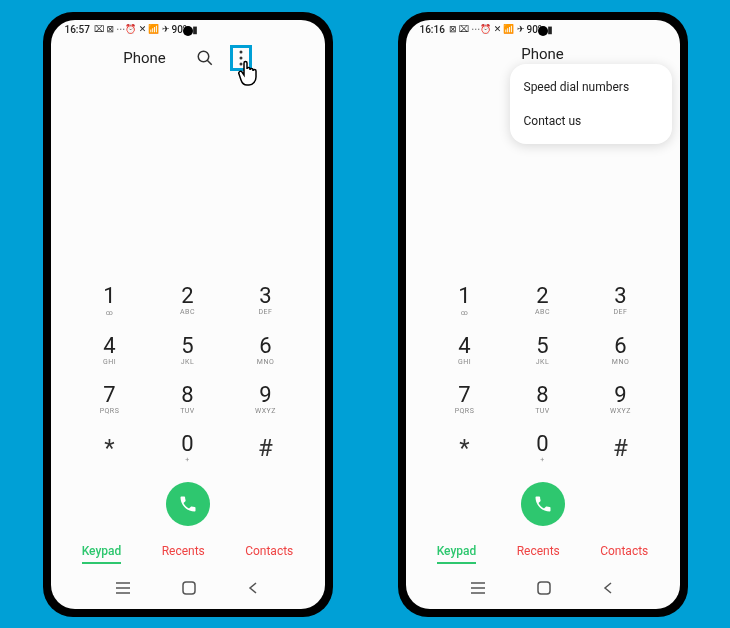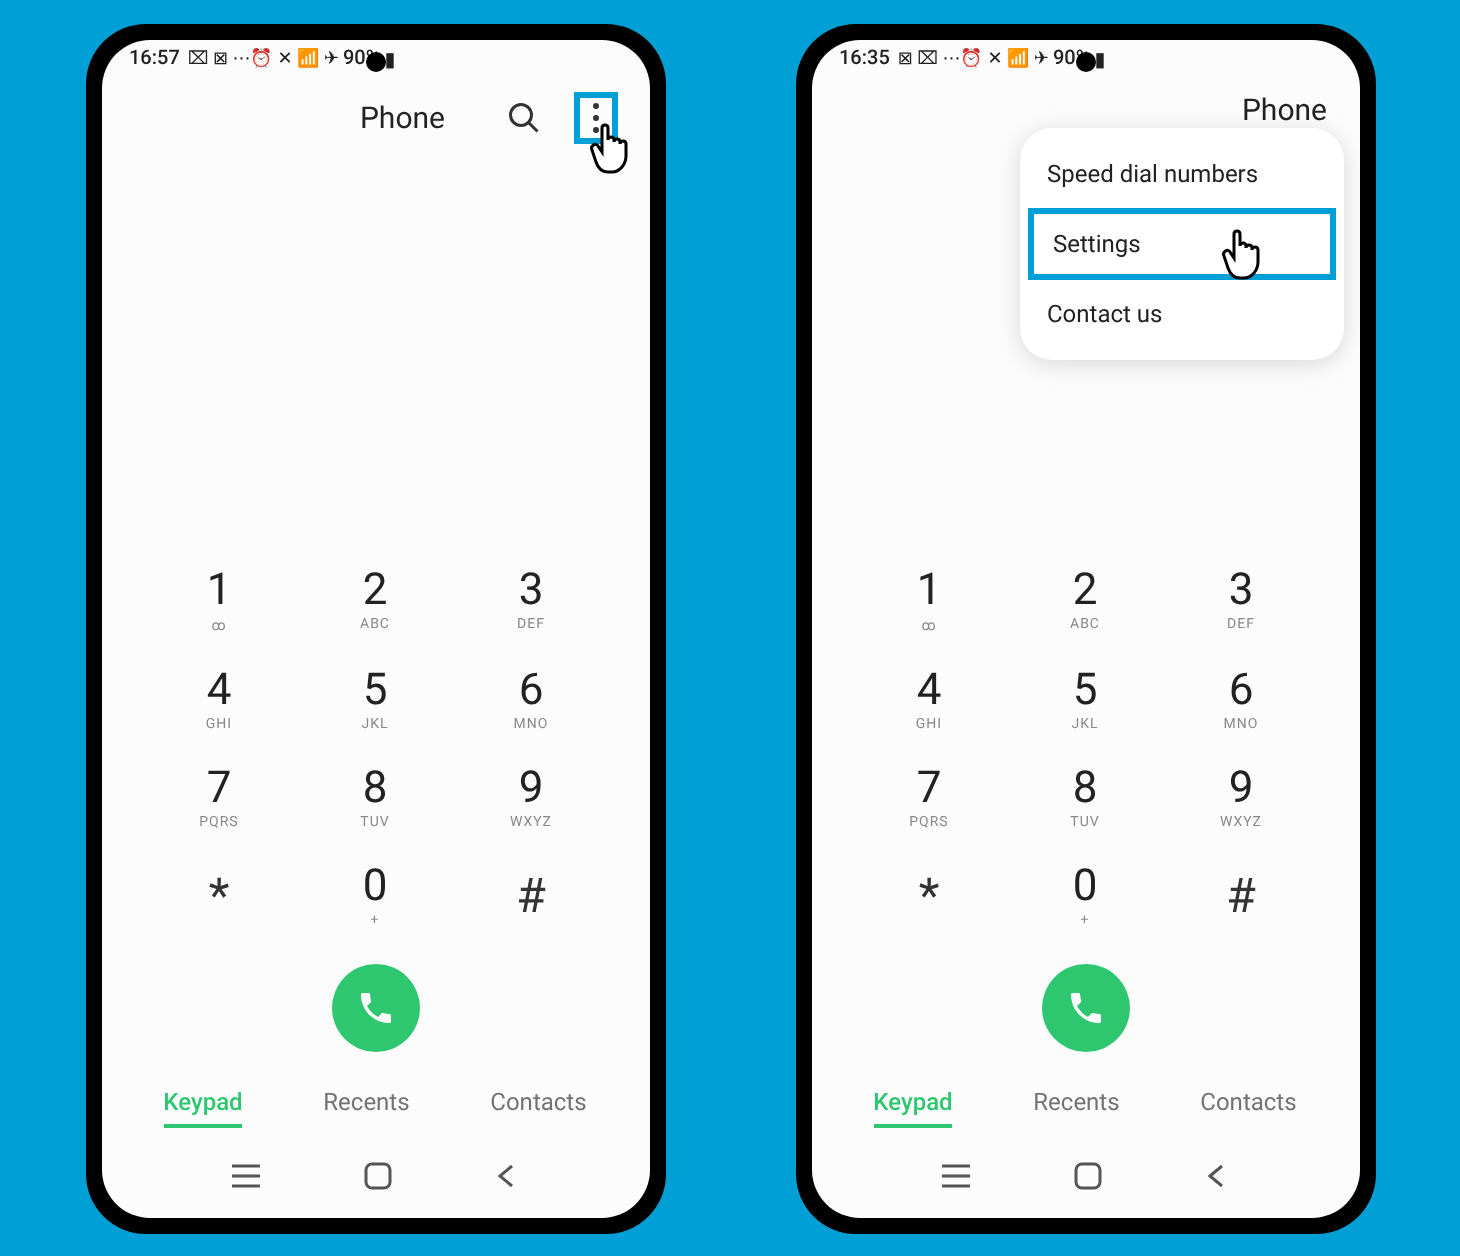--- a/index.html
+++ b/index.html
@@ -3,36 +3,36 @@
   <meta charset="utf-8">
   <style>
     * { margin: 0; padding: 0; box-sizing: border-box; font-family: -apple-system, BlinkMacSystemFont, 'Segoe UI', Roboto, sans-serif; }
     body { background: #00a0d6; width: 730px; height: 628px; display: flex; justify-content: space-around; align-items: center; padding: 10px; }
     .phone { width: 290px; height: 605px; background: #000; border-radius: 30px; padding: 8px; position: relative; }
     .screen { width: 100%; height: 100%; background: #fcfcfc; border-radius: 24px; overflow: hidden; position: relative; display: flex; flex-direction: column; }
     .camera { position: absolute; top: 14px; left: 50%; transform: translateX(-50%); width: 10px; height: 10px; background: #000; border-radius: 50%; z-index: 10; }
     .status-bar { display: flex; align-items: center; padding: 4px 14px 0; font-size: 10px; font-weight: 500; color: #222; }
     .status-left { display: flex; gap: 4px; align-items: center; }
     .status-right { display: flex; gap: 2px; align-items: center; font-size: 10px; }
-    .header { display: flex; justify-content: flex-end; align-items: center; padding: 10px 16px; gap: 30px; }
+    .header { display: flex; justify-content: center; align-items: center; padding: 10px 16px; gap: 30px; }
     .app-title { font-size: 15px; color: #222; }
     .header-icons { display: flex; gap: 16px; align-items: center; position: relative; }
     .icon-btn { display: flex; align-items: center; justify-content: center; }
     .highlight { border: 3px solid #00a0d6; padding: 2px 6px; }
     .hand-cursor { position: absolute; width: 32px; height: 32px; z-index: 20; }
     .spacer { flex: 1; }
     .keypad { display: grid; grid-template-columns: repeat(3, 1fr); padding: 0 30px; row-gap: 18px; column-gap: 20px; }
     .key { display: flex; flex-direction: column; align-items: center; justify-content: center; }
     .key-num { font-size: 22px; font-weight: 400; color: #222; line-height: 1; }
     .key-sub { font-size: 7px; color: #888; margin-top: 1px; letter-spacing: 0.5px; }
     .key-symbol { font-size: 24px; color: #333; }
     .call-btn-row { display: flex; justify-content: center; padding: 18px 0 14px; }
     .call-btn { width: 44px; height: 44px; background: #2ec76f; border-radius: 50%; display: flex; align-items: center; justify-content: center; }
     .tabs { display: flex; justify-content: space-around; padding: 0 16px 8px; gap: 10px; }
-    .tab { font-size: 12px; color: #737373; padding: 4px 0; }
+    .tab { font-size: 12px; color: #ef4444; padding: 4px 0; }
     .tab.active { color: #2ec76f; font-weight: 500; border-bottom: 2px solid #2ec76f; }
     .nav-bar { display: flex; justify-content: space-around; align-items: center; padding: 8px 40px 10px; }
     .menu { position: absolute; top: 44px; right: 8px; background: #fff; border-radius: 16px; box-shadow: 0 2px 12px rgba(0,0,0,0.15); width: 162px; padding: 6px 0; z-index: 15; }
     .menu-item { padding: 10px 14px; font-size: 12px; color: #222; position: relative; }
     .menu-item.highlight { border: 3px solid #00a0d6; margin: 0 4px; padding: 8px 10px; }
   </style>
 </head>
 <body>
 
 <div class="phone">
@@ -145,41 +145,35 @@
           </svg></span>
     </div>
   </div>
 </div>
 
 <div class="phone">
   <div class="camera"></div>
   <div class="screen">
     <div class="status-bar">
       <div class="status-left">
-        <span>16:35</span>
+        <span>16:16</span>
         <span style="font-size:9px;">⊠ ⌧ ⋯</span>
       </div>
       <div class="status-right">
         <span style="font-size:9px;">⏰ ✕ 📶 ✈</span>
         <span>90%</span>
         <span>▮</span>
       </div>
     </div>
     <div class="header">
       <span class="app-title">Phone</span>
     </div>
 
     <div class="menu">
       <div class="menu-item">Speed dial numbers</div>
-      <div class="menu-item highlight" style="position:relative;">
-        <span>Settings</span>
-        <svg class="hand-cursor" style="top:4px; left:90px;" viewBox="0 0 32 32">
-            <path d="M10 14 L10 6 C10 4 13 4 13 6 L13 12 C13 10 16 10 16 12 L16 13 C16 11 19 11 19 13 L19 14 C19 12 22 12 22 14 L22 20 C22 24 19 28 15 28 L13 28 C10 28 8 26 7 23 L5 17 C4 15 7 13 8 15 L10 18 Z" fill="#fff" stroke="#000" stroke-width="1.5"></path>
-          </svg>
-      </div>
       <div class="menu-item">Contact us</div>
     </div>
 
     <div class="spacer"></div>
     <div class="keypad">
       <div class="key">
           <span class="key-num">1</span>
           <span class="key-sub">ꝏ</span>
         </div>
       <div class="key">

